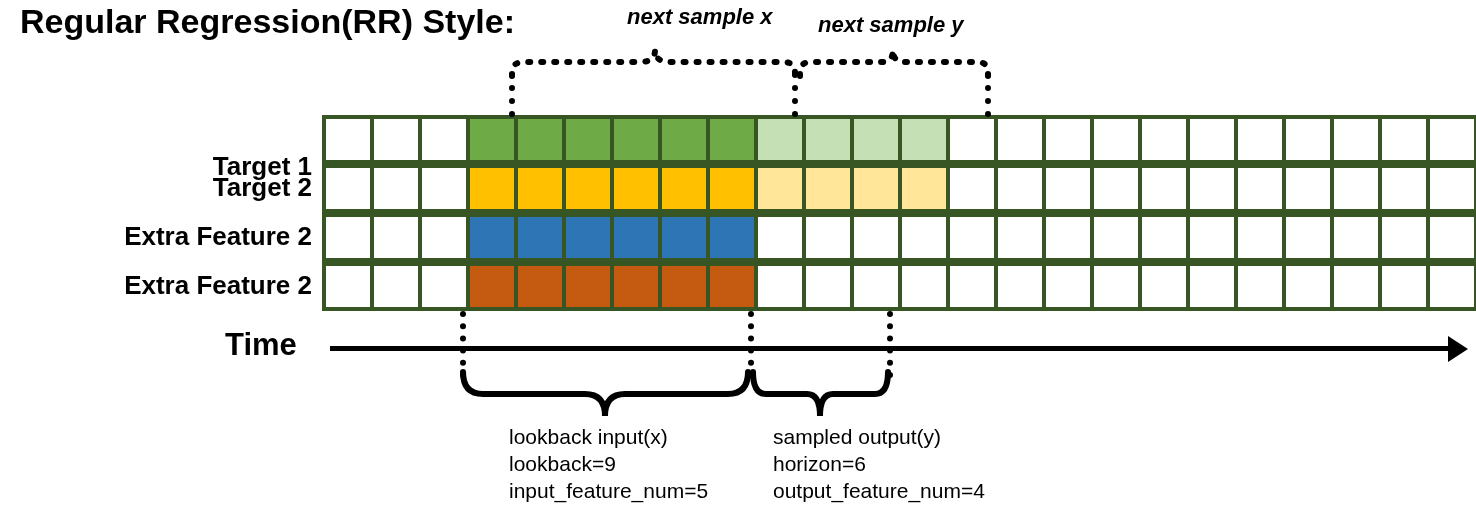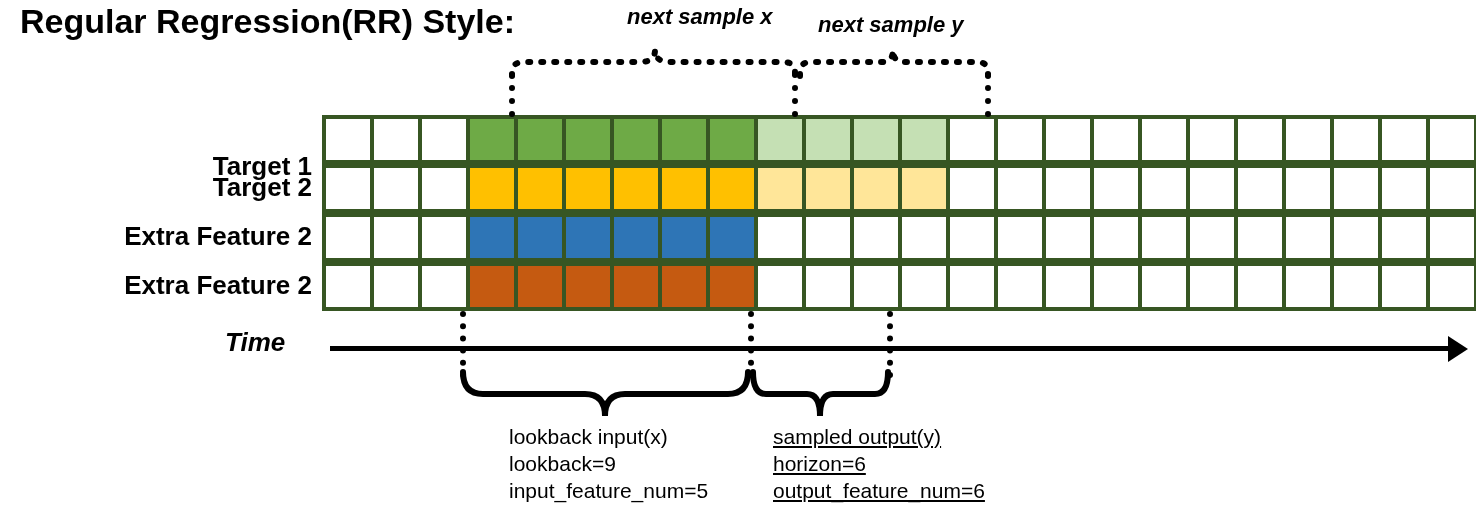--- a/index.html
+++ b/index.html
@@ -17,21 +17,21 @@
              font-size:26px;font-weight:700;white-space:nowrap;}
   .labels-col{position:absolute;left:48px;top:115px;width:264px;height:196px;}
 
   
   #grid{position:absolute;left:322px;top:115px;width:1156px;height:196px;
         background:#375623;}
   .grid-row{position:absolute;left:0;height:49px;width:1156px;}
   .cell{position:absolute;top:4px;height:41px;background:#ffffff;}
 
   
-  .time-label{position:absolute;left:225px;top:327px;font-size:26px;font-weight:700;font-style:italic;}
+  .time-label{position:absolute;left:225px;top:327px;font-size:31px;font-weight:700;}
   .axis-line{position:absolute;left:330px;top:346px;width:1126px;height:5px;background:#000;}
   .axis-head{position:absolute;left:1448px;top:336px;width:0;height:0;
              border-top:13px solid transparent;border-bottom:13px solid transparent;
              border-left:20px solid #000;}
 
   
   .vdot{position:absolute;width:0;border-left:6px dotted #000;}
 
   
   .top-note{position:absolute;font-size:22px;font-style:italic;font-weight:600;
@@ -188,19 +188,19 @@
   </svg>
 
   <div class="top-note" style="left:583px;top:4px;margin-left:44px;">next sample x</div>
   <div class="top-note" style="left:818px;top:12px;">next sample y</div>
 
   <div class="bot-note" style="left:509px;top:423px;">
     <div>lookback input(x)</div>
     <div>lookback=9</div>
     <div>input_feature_num=5</div>
   </div>
-  <div class="bot-note" style="left:773px;top:423px;text-decoration:underline;">
+  <div class="bot-note" style="left:773px;top:423px;">
     <div>sampled output(y)</div>
     <div>horizon=6</div>
-    <div>output_feature_num=6</div>
+    <div>output_feature_num=4</div>
   </div>
 
 </div>
 
 </body></html>

